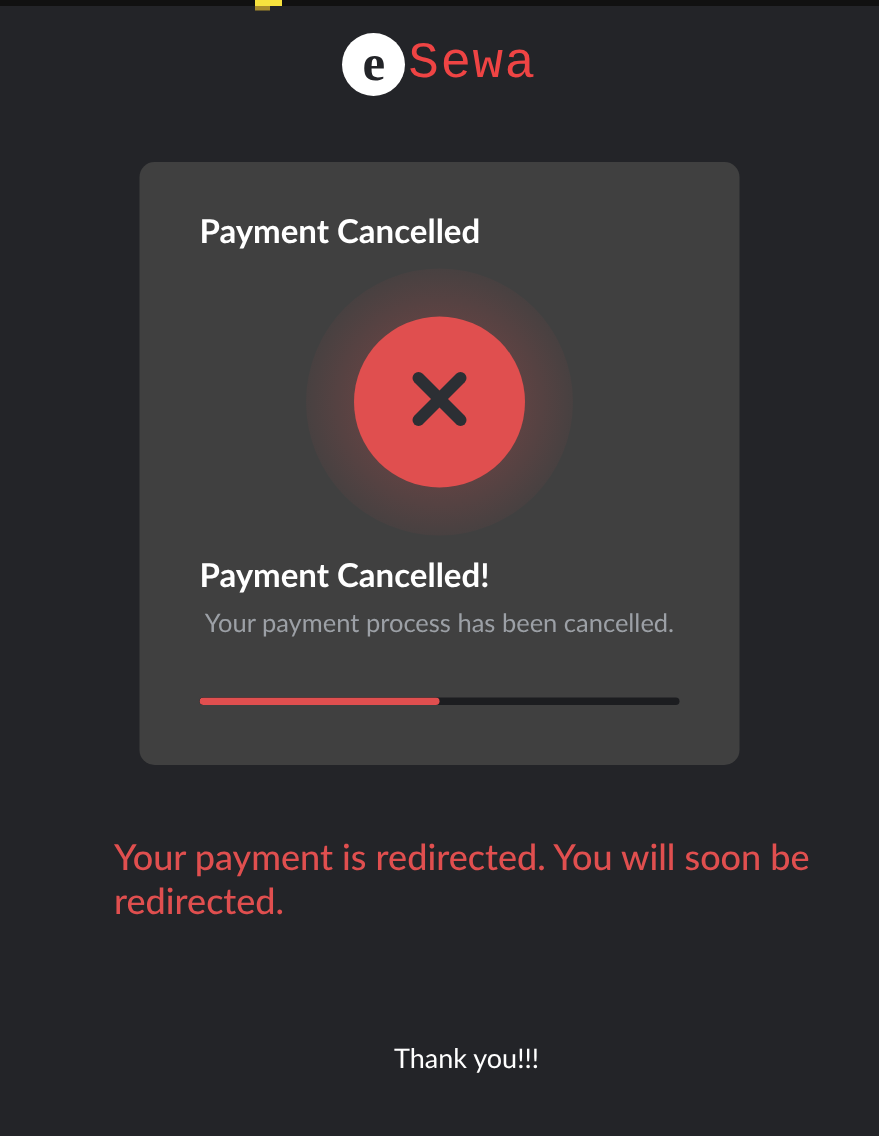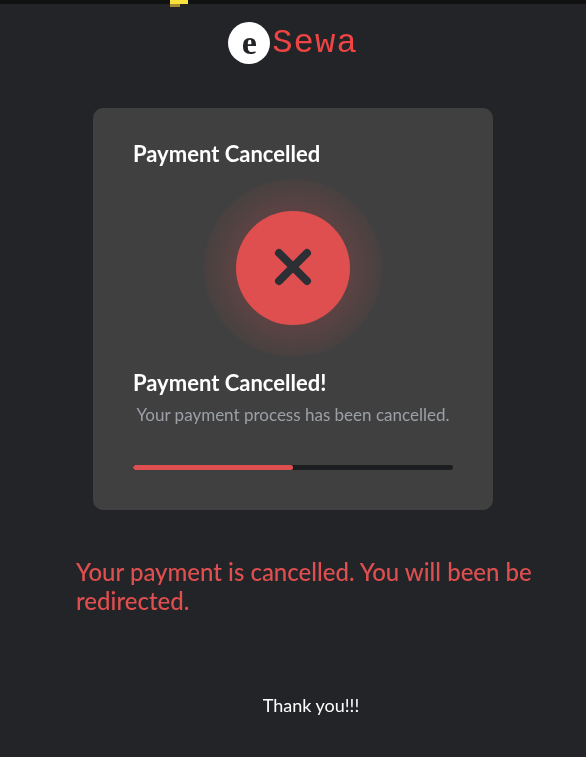--- a/index.html
+++ b/index.html
@@ -187,15 +187,15 @@
   </div>
 
   <div class="status-title">Payment Cancelled!</div>
   <div class="status-sub">Your payment process has been cancelled.</div>
 
   <div class="progress-track">
     <div class="progress-fill" style="width:50%"></div>
   </div>
 </div>
 
-<div class="redirect-msg">Your payment is cancelled. You will been be redirected.</div>
+<div class="redirect-msg">Your payment is redirected. You will soon be redirected.</div>
 
 <div class="thank-you">Thank you!!!</div>
 
 </body></html>

